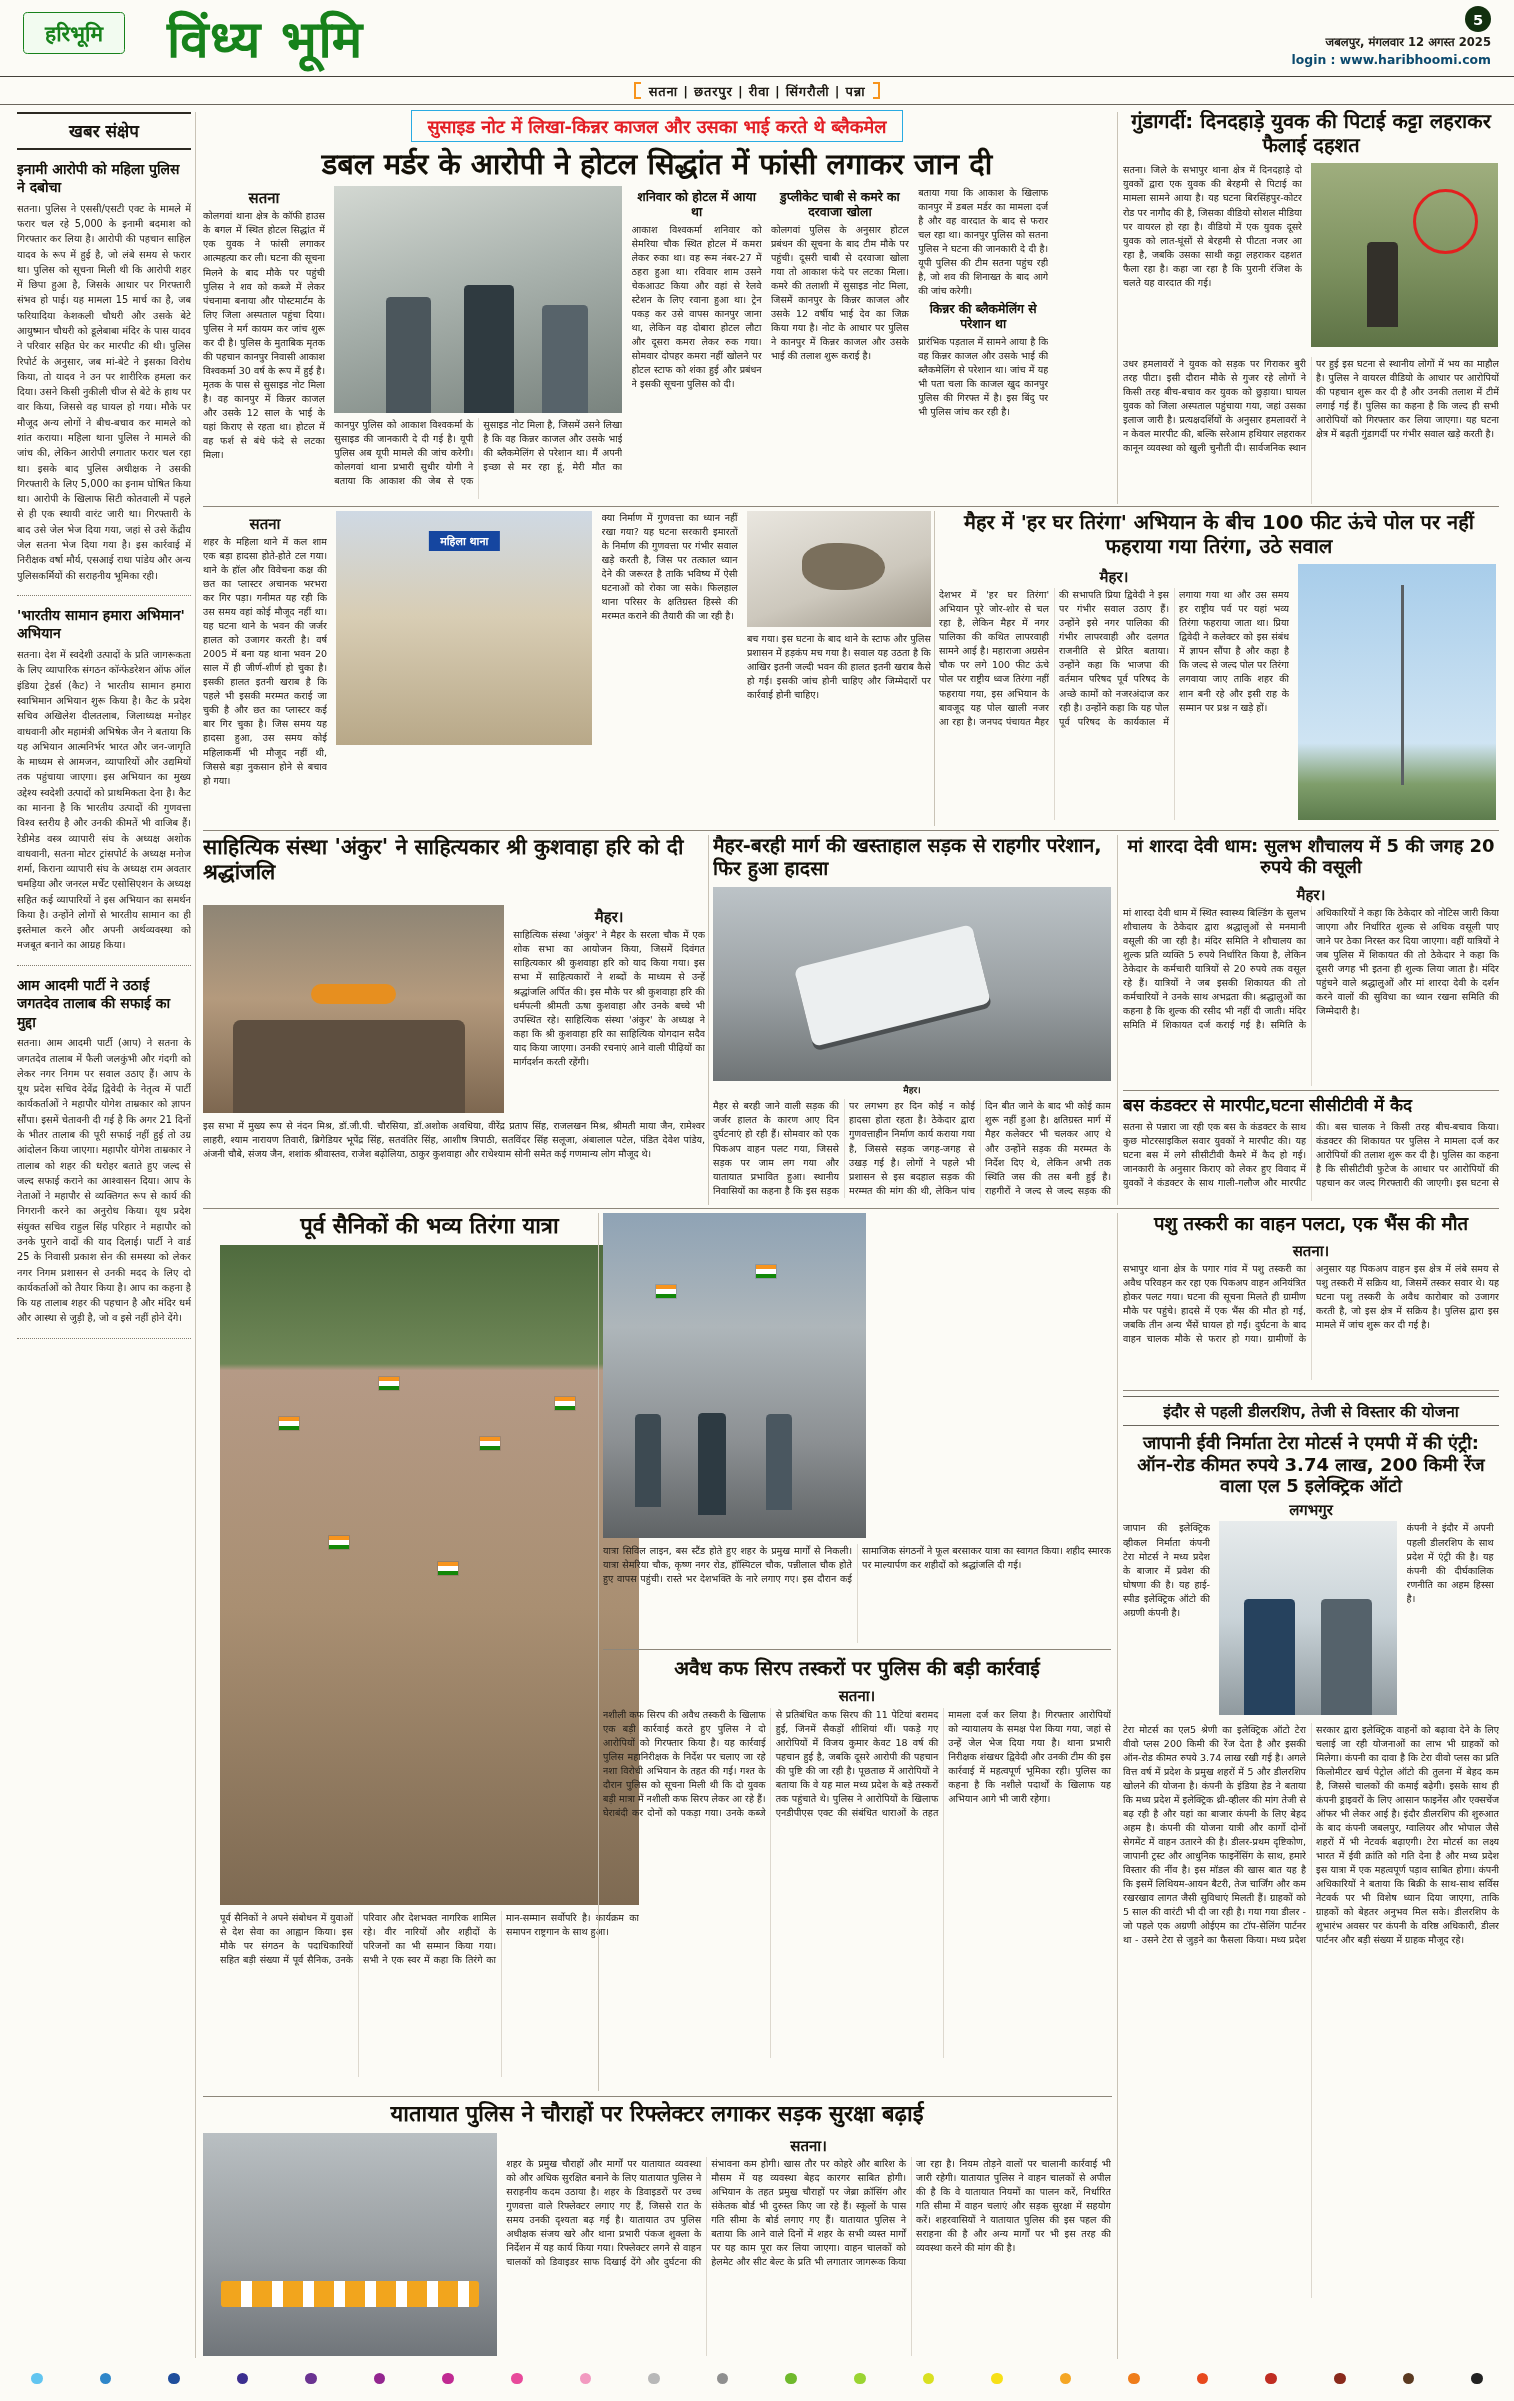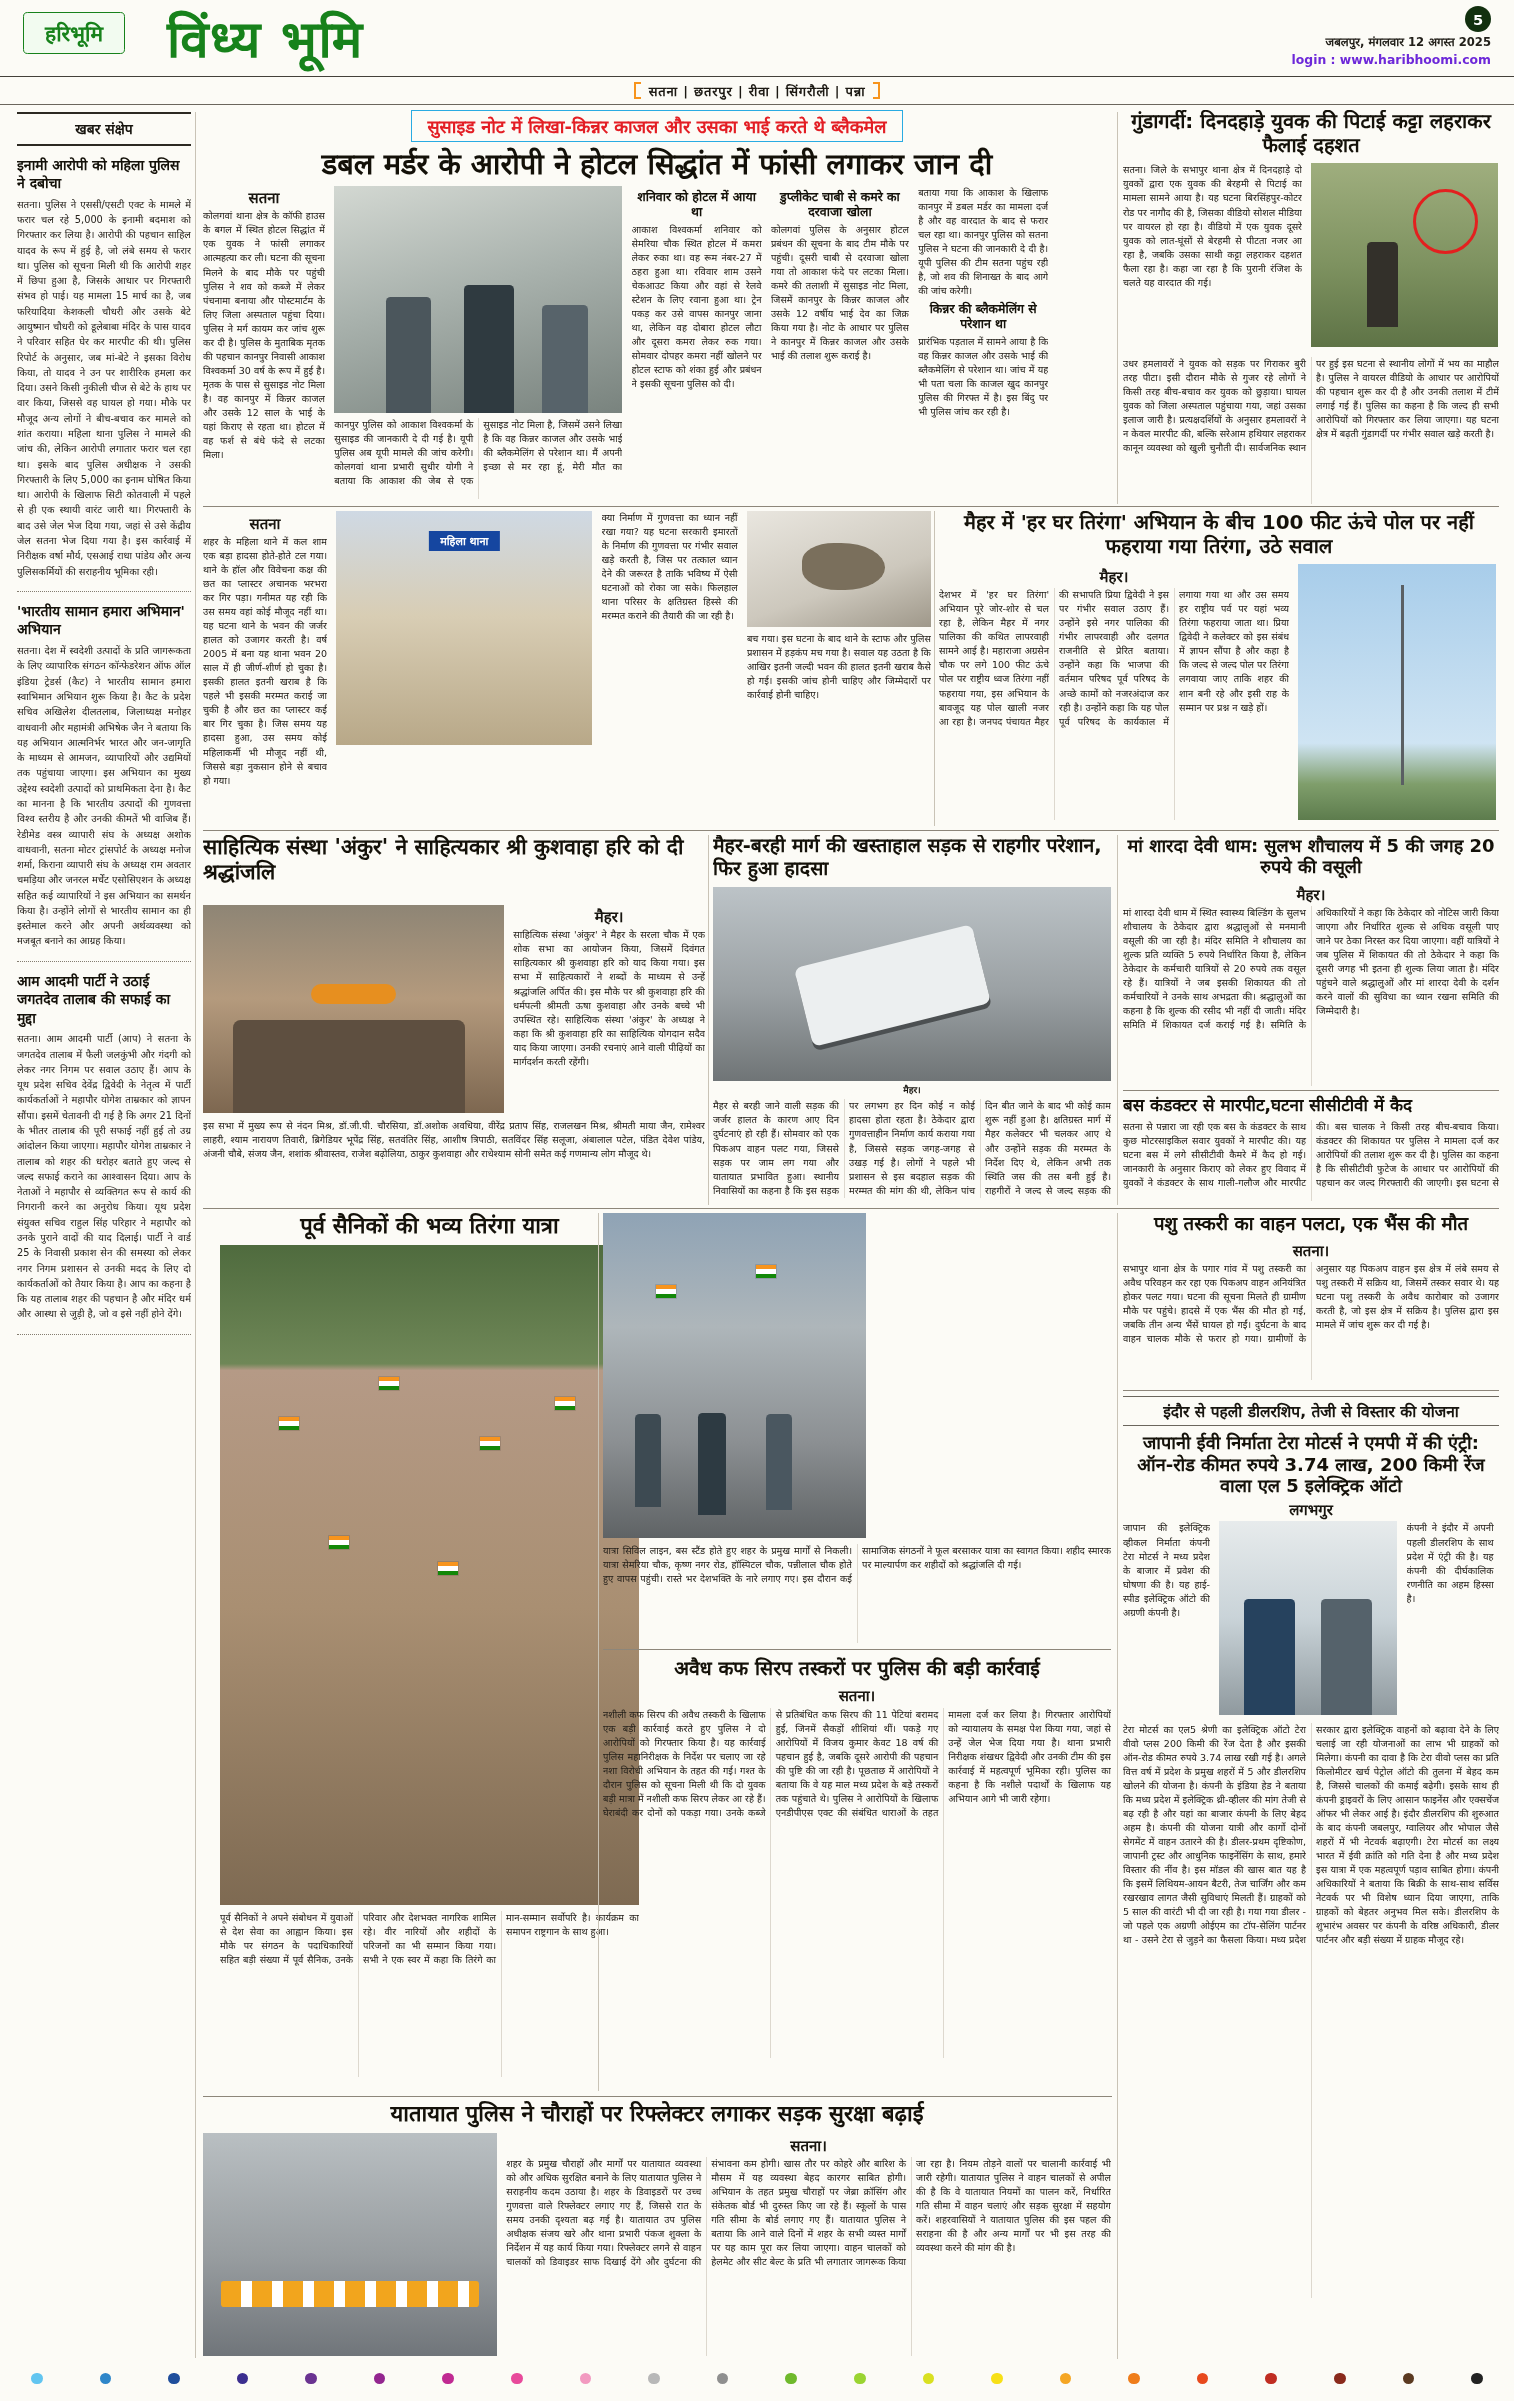--- a/index.html
+++ b/index.html
@@ -26,33 +26,33 @@
 
   
   .masthead { left:0; top:0; width:1514px; height:77px; border-bottom:1.5px solid #44403a; }
   .logo-box { position:absolute; left:23px; top:12.4px; width:102px; height:42px; border:1.5px solid #17821b; border-radius:4.6px;
               display:flex; align-items:center; justify-content:center; color:#17821b; font-weight:bold; font-size:21px; background:#f2fbf0; }
   .edition-title { position:absolute; left:167px; top:1.5px; font-size:51px; font-weight:bold; color:#17821b; letter-spacing:1.5px; }
   .mast-right { position:absolute; right:23px; top:6.2px; display:flex; flex-direction:column; align-items:flex-end; gap:2.3px; }
   .page-circle { width:26px; height:26px; border-radius:50%; background:#12300f; color:#fff; font-weight:bold; font-size:14.7px;
                  display:flex; align-items:center; justify-content:center; }
   .date-line { font-size:11.6px; font-weight:bold; color:#23201a; }
-  .login-line { font-size:12.4px; font-weight:bold; color:#6d28d9;padding-left:48px; }
+  .login-line { font-size:12.4px; font-weight:bold; color:#0c4a6e;padding-left:48px; }
 
   .region-bar { left:0; top:77px; width:1514px; height:28px; border-bottom:1.2px solid #6b665d;
                 display:flex; align-items:center; justify-content:center; gap:7.7px; }
   .region-text { font-size:13px; font-weight:bold; letter-spacing:0.8px; color:#1c1913; }
   .bracket { display:inline-block; width:7px; height:17px; border:2.3px solid #f7941d; }
   .bracket.bl { border-right:none; }
   .bracket.br { border-left:none; }
 
   
   .briefs { left:17px; top:112px; width:174px; height:2246px; overflow:hidden; }
   .briefs-head { border-top:2.3px solid #2c2922; border-bottom:2.3px solid #2c2922; padding:5.4px 0; text-align:center;
-                 font-weight:bold; font-size:14px; }
+                 font-weight:bold; font-size:17px; }
   .brief { padding:10px 0 12.4px; border-bottom:0.8px dotted #847d70; }
   .brief-title { font-size:14px; font-weight:bold; line-height:1.3; margin-bottom:4.6px; color:#141109; }
   .brief .body-text { font-size:9.8px; line-height:1.56; }
 
   
   .lead { left:203px; top:110px; width:908px; height:394px; overflow:hidden; }
   .kicker-row { text-align:center; }
   .kicker { display:inline-block; border:1.5px solid #29abe2; padding:3.1px 15.5px; color:#e31e24; font-weight:bold; font-size:18px; }
   .lead-headline { font-size:29px; font-weight:bold; text-align:center; line-height:1.15; margin:5.4px 0 4.6px; color:#131008; }
   .lead-body { display:flex; gap:9.3px; height:313px; }

